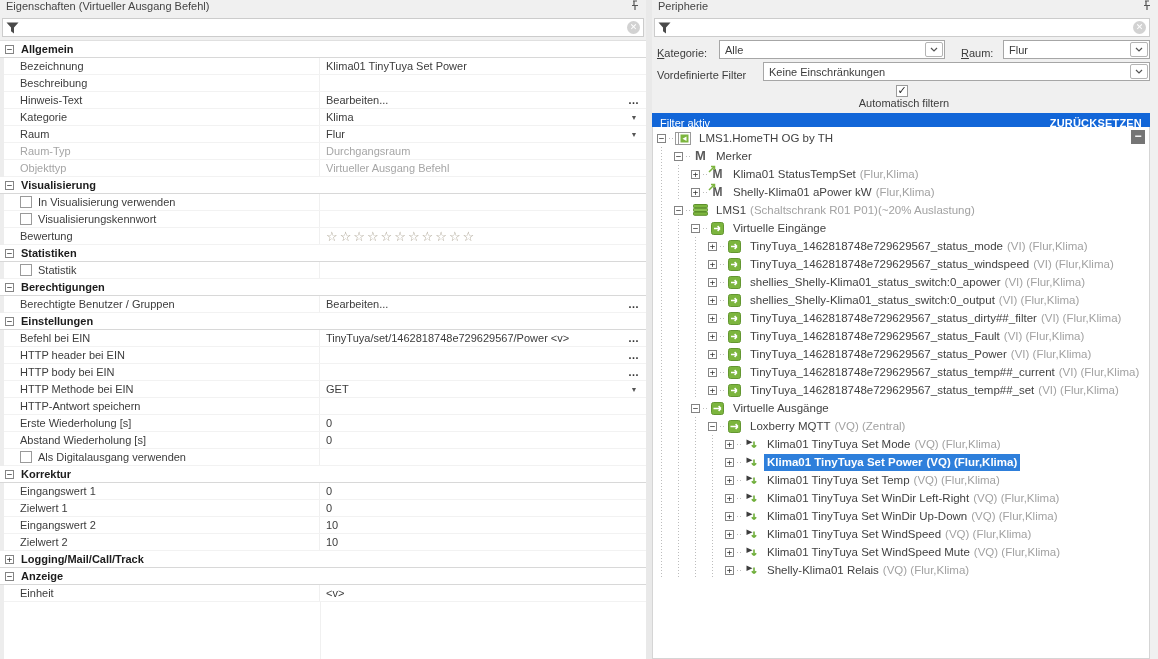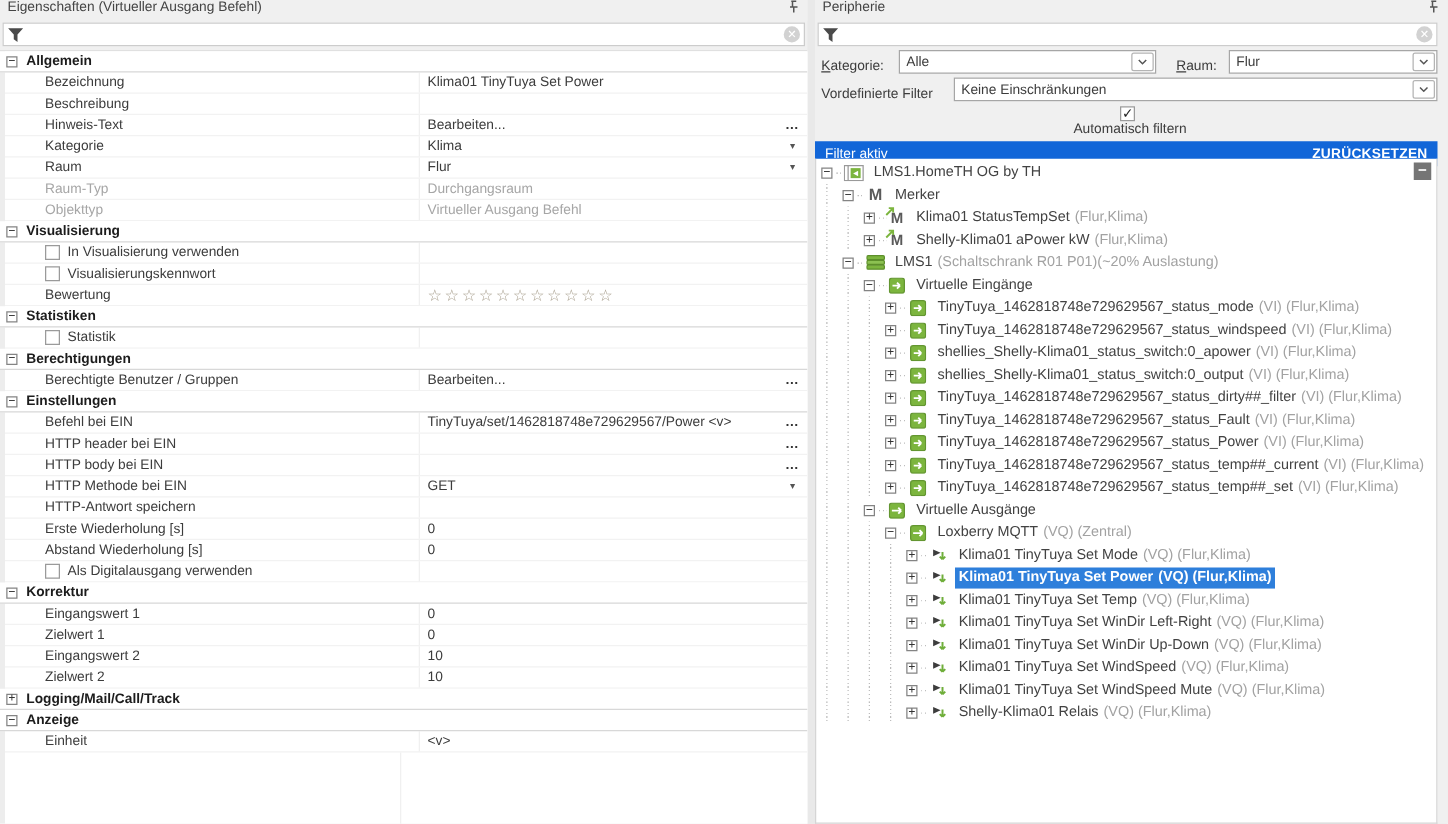--- a/index.html
+++ b/index.html
@@ -28,21 +28,21 @@
     background:#fff; border-top:1px solid #e0e0e0; overflow:hidden; }
   #prop-grid::before { content:""; position:absolute; left:0; top:0; bottom:0;
     width:4px; background:#ededed; }
   .sec { height:17px; display:flex; align-items:center; border-bottom:1px solid #d8d8d8;
     background:#fff; position:relative; }
   .sec .xp { margin-left:5px; }
   .sec .lbl { margin-left:7px; font-weight:bold; color:#1c1c1c; }
   .xp { width:9px; height:9px; border:1px solid #848484; background:#fff;
     font-size:9px; line-height:7px; text-align:center; color:#333;
     font-family:"DejaVu Sans Mono",monospace; flex:0 0 auto; }
-  .row { height:17px; display:flex; align-items:stretch; border-bottom:1px solid #f2f2f2;padding-left:16px; }
+  .row { height:17px; display:flex; align-items:stretch; border-bottom:1px solid #f2f2f2; }
   .row .lcell { width:320px; display:flex; align-items:center; padding-left:20px;
     border-right:1px solid #f0f0f0; white-space:nowrap; overflow:hidden; }
   .row .vcell { flex:1; display:flex; align-items:center; padding-left:6px;
     white-space:nowrap; overflow:hidden; }
   .row .bcell { width:24px; display:flex; align-items:center; justify-content:center;
     color:#333; }
   .row.muted .lcell, .row.muted .vcell { color:#a6a6a6; }
   .cb { width:12px; height:12px; border:1px solid #9a9a9a; background:#fff;
     margin-right:6px; flex:0 0 auto; position:relative; }
   .cb.checked::after { content:"\2713"; position:absolute; left:1px; top:-2px;
@@ -405,21 +405,21 @@
   <div class="filterbox" style="margin-right:8px">
     <svg class="funnel" width="13" height="12" viewBox="0 0 13 12">
       <path d="M0.5 0.5 h12 l-4.5 5 v6 l-3 -2.2 v-3.8 z" fill="#4a4a4a"></path>
     </svg>
     <span class="spacer"></span>
     <span class="clearbtn">✕</span>
   </div>
 
   <div class="ctl-row">
     <span class="flabel" style="width:62px"><u>K</u>ategorie:</span>
-    <div class="combo" style="width:206px">
+    <div class="combo" style="width:226px">
       <span class="cval">Alle</span>
       <span class="chev">
         <svg width="8" height="5" viewBox="0 0 8 5">
             <path d="M1 1 L4 4 L7 1" stroke="#555" fill="none" stroke-width="1.2"></path>
           </svg>
       </span>
     </div>
     <span class="flabel" style="width:42px;margin-left:16px"><u>R</u>aum:</span>
     <div class="combo" style="flex:1">
       <span class="cval">Flur</span>

